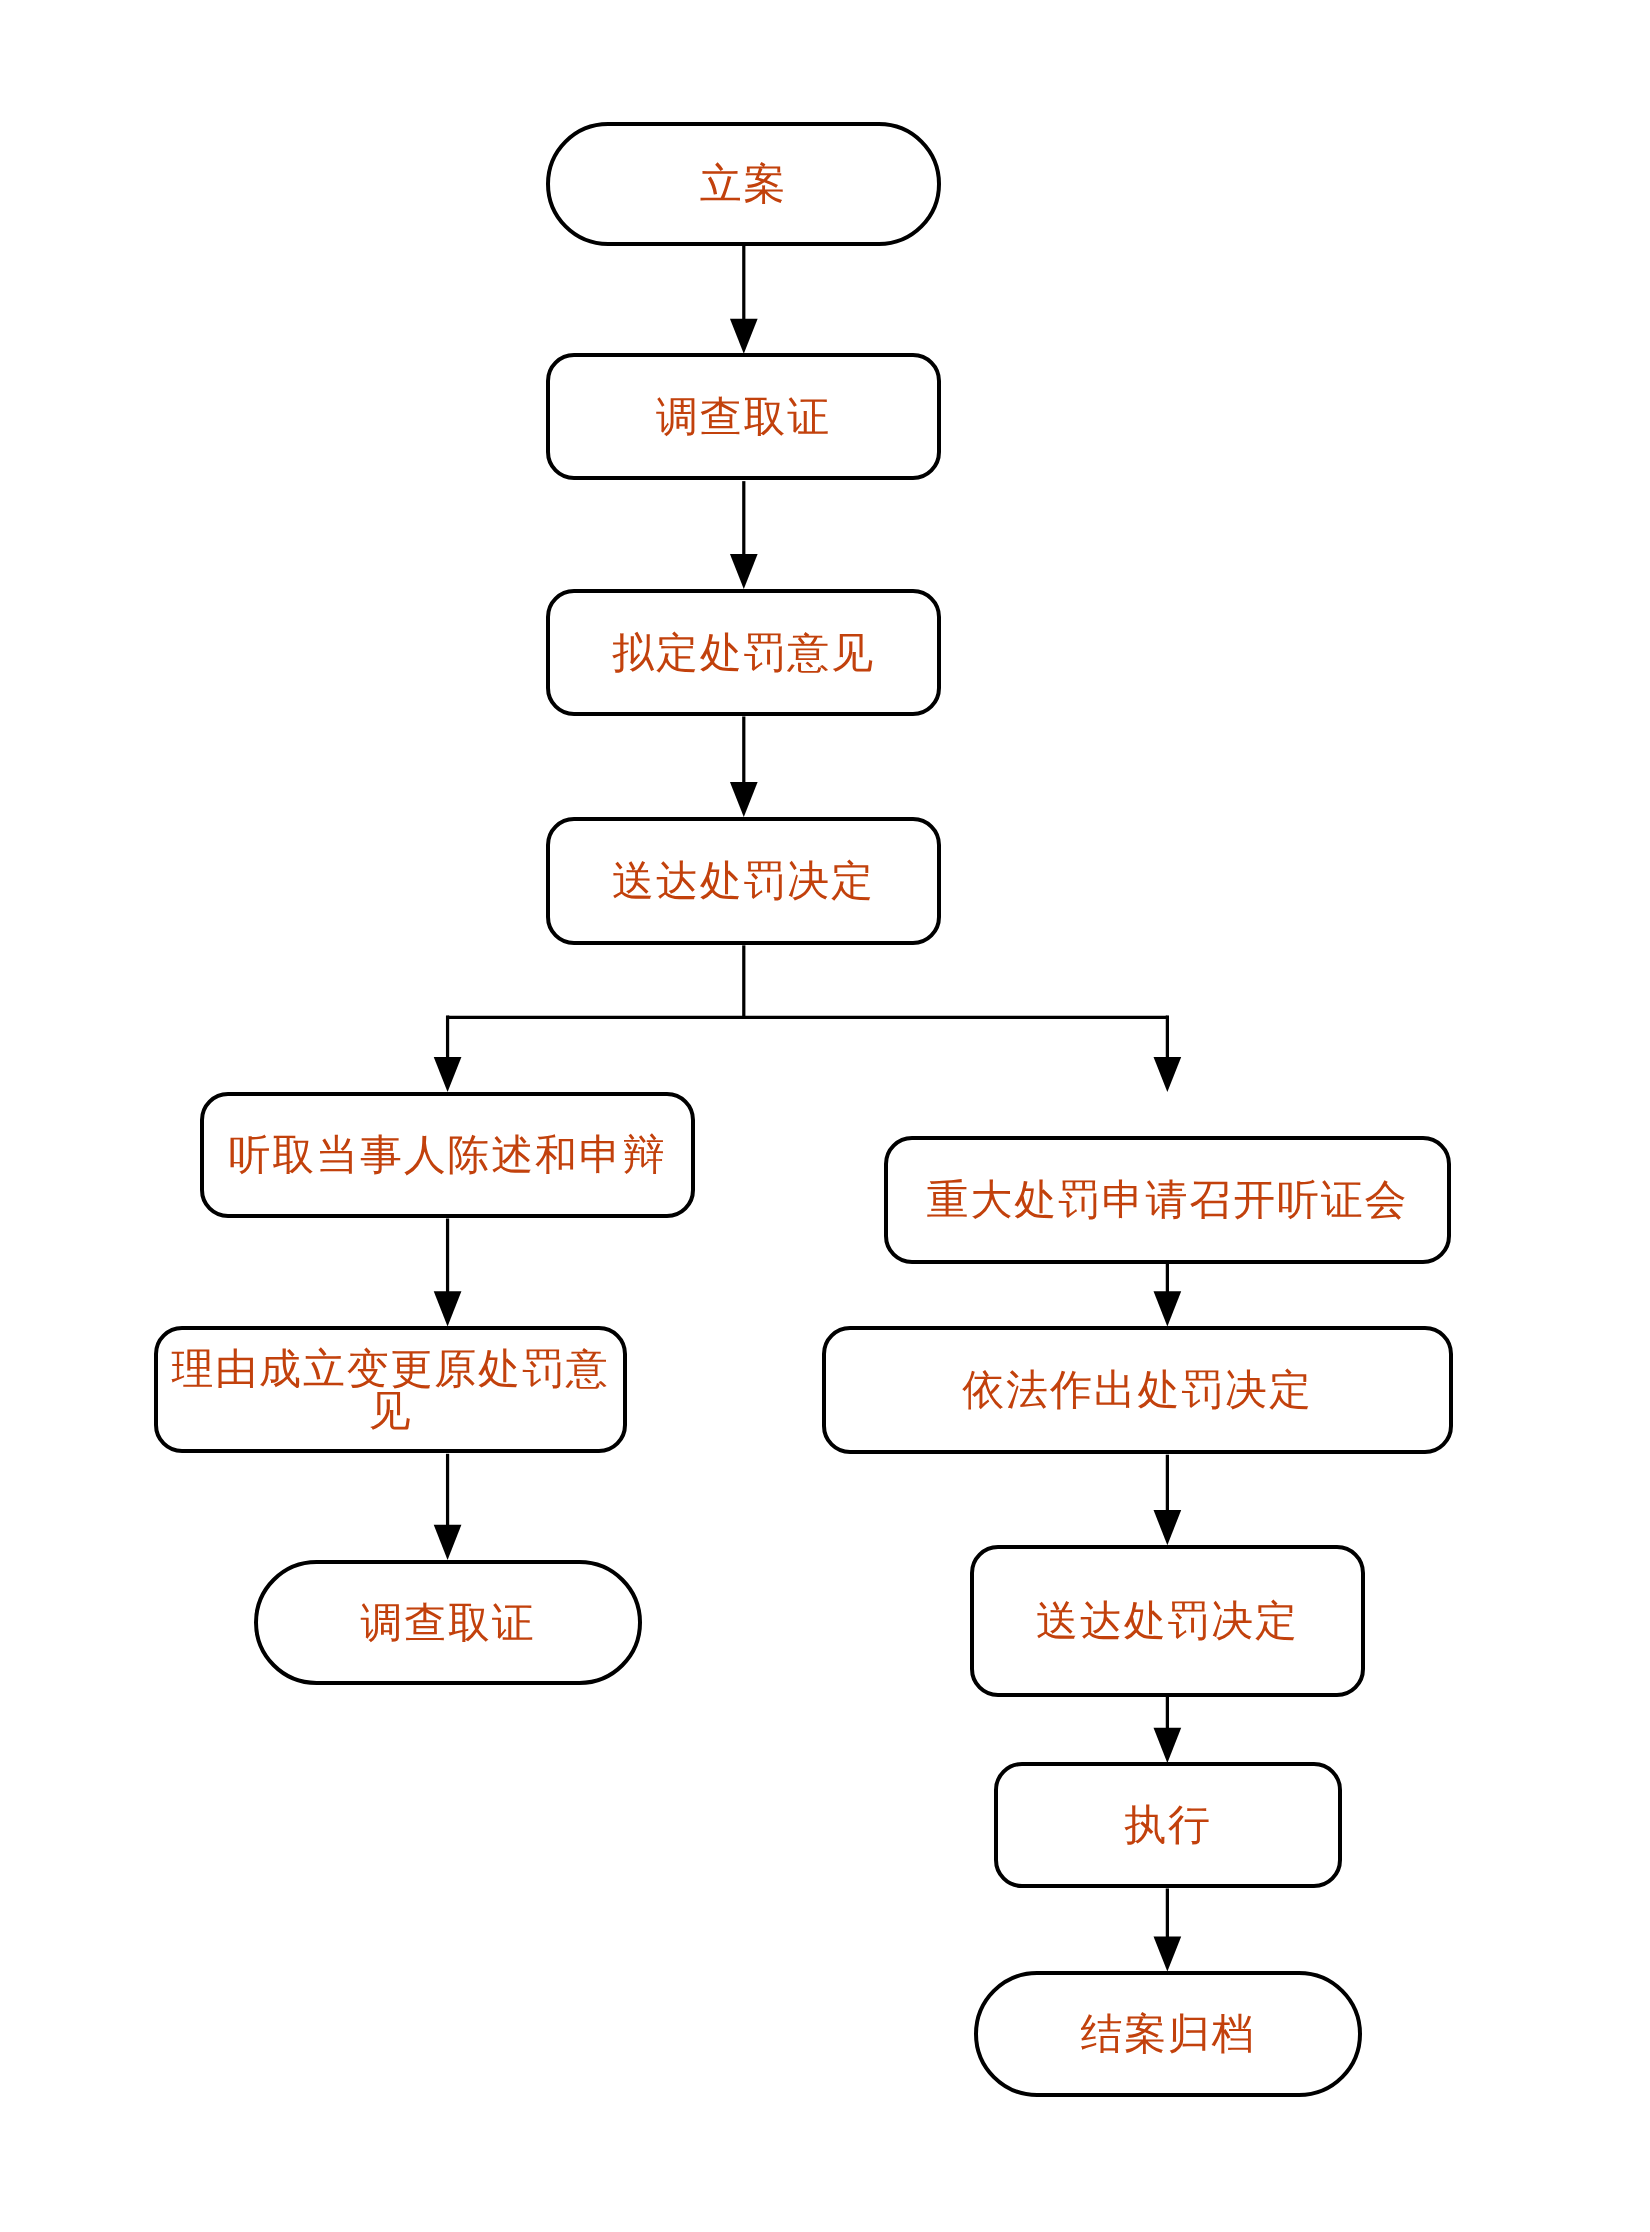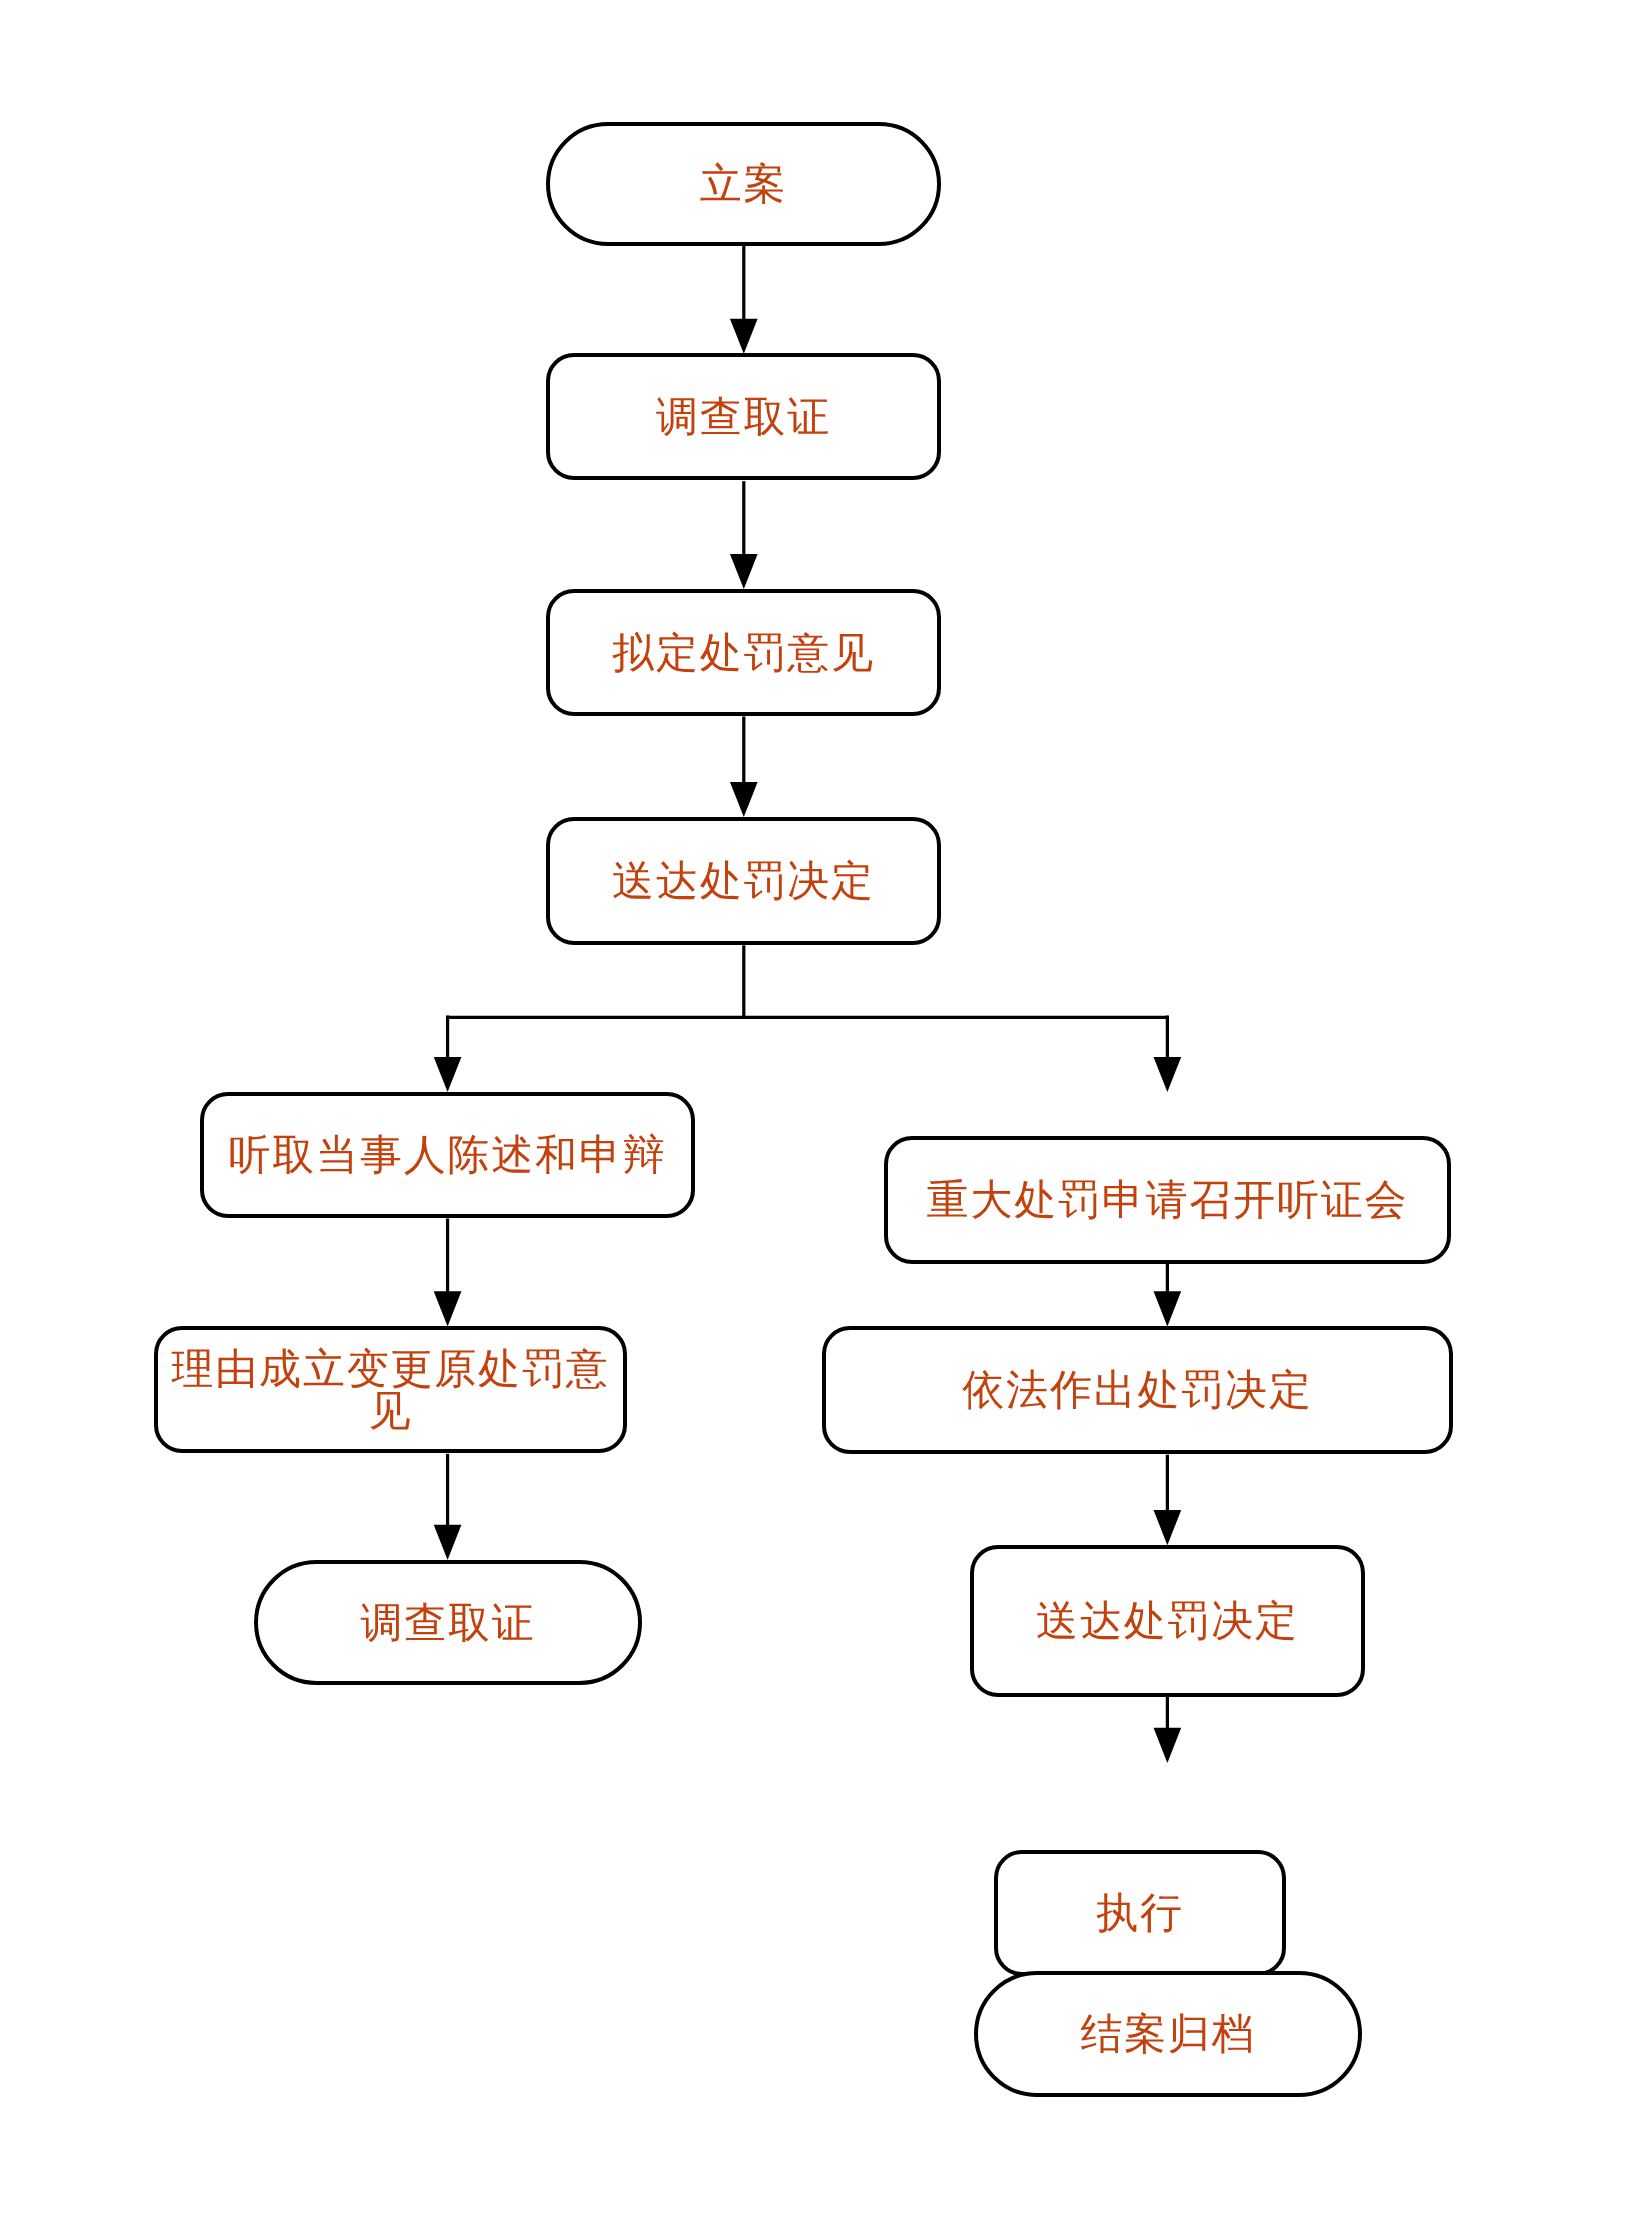--- a/index.html
+++ b/index.html
@@ -127,21 +127,21 @@
   </div>
 
   <div class="node" style="left:822px; top:1326px; width:631px; height:128px;">
     <span>依法作出处罚决定</span>
   </div>
 
   <div class="node" style="left:970px; top:1545px; width:395px; height:152px;">
     <span>送达处罚决定</span>
   </div>
 
-  <div class="node" style="left:994px; top:1850px; width:292px; height:126px;">
+  <div class="node" style="left:994px; top:1762px; width:348px; height:126px;">
     <span>执行</span>
   </div>
 
   <div class="node stadium" style="left:974px; top:1971px; width:388px; height:126px;">
     <span>结案归档</span>
   </div>
 
 </div>
 
 

